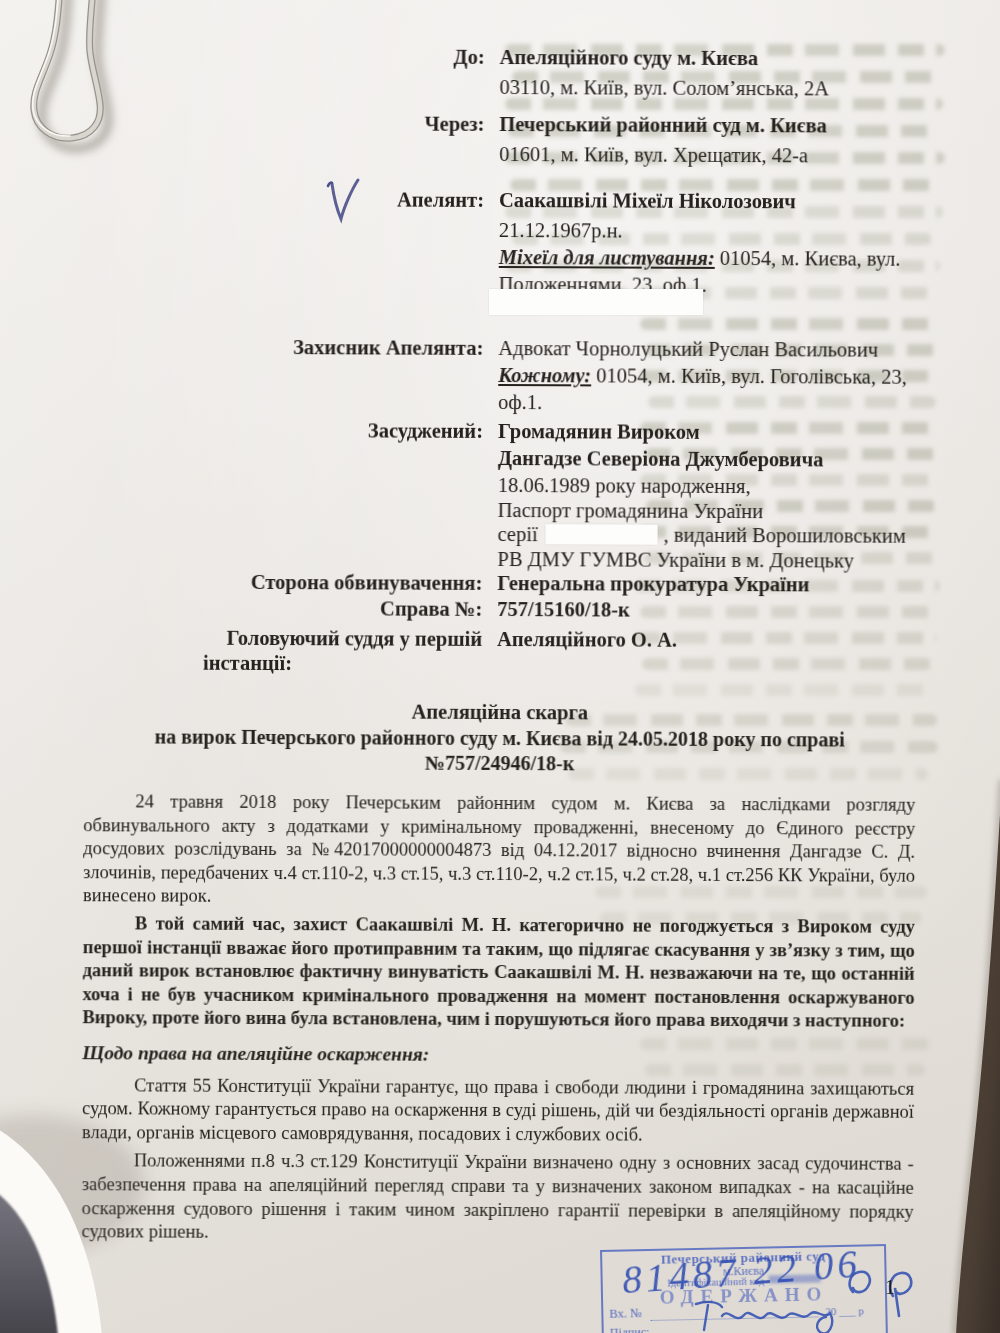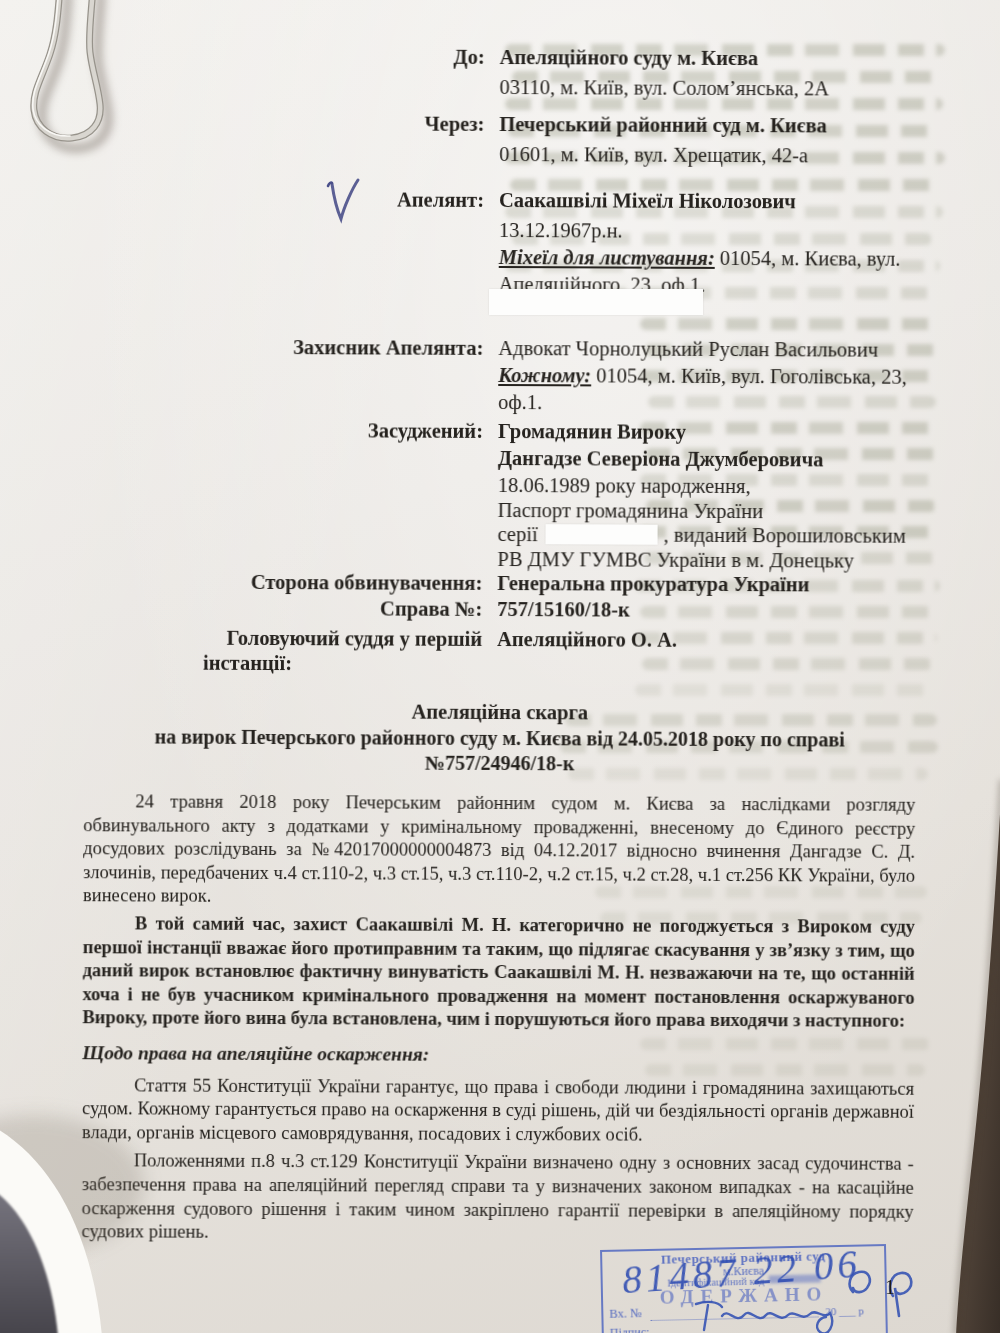--- a/index.html
+++ b/index.html
@@ -112,31 +112,31 @@
     <div class="lbl" style="top:46px">До:</div>
     <div class="val" style="top:46px">Апеляційного суду м. Києва</div>
     <div class="valr" style="top:76px">03110, м. Київ, вул. Солом’янська, 2А</div>
 
     <div class="lbl" style="top:113px">Через:</div>
     <div class="val" style="top:113px">Печерський районний суд м. Києва</div>
     <div class="valr" style="top:143px">01601, м. Київ, вул. Хрещатик, 42-а</div>
 
     <div class="lbl" style="top:189px">Апелянт:</div>
     <div class="val" style="top:189px">Саакашвілі Міхеїл Ніколозович</div>
-    <div class="valr" style="top:219px">13.12.1967р.н.</div>
+    <div class="valr" style="top:219px">21.12.1967р.н.</div>
     <div class="valr" style="top:246px"><span class="adr">Міхеїл для листування:</span><span> 01054, м. Києва, вул.</span></div>
-    <div class="valr" style="top:273px">Апеляційного, 23, оф.1.</div>
+    <div class="valr" style="top:273px">Положеннями, 23, оф.1.</div>
 
     <div class="lbl" style="top:337px">Захисник Апелянта:</div>
     <div class="valr" style="top:337px">Адвокат Чорнолуцький Руслан Васильович</div>
     <div class="valr" style="top:364px"><span class="adr">Кожному:</span><span> 01054, м. Київ, вул. Гоголівська, 23,</span></div>
     <div class="valr" style="top:391px">оф.1.</div>
 
     <div class="lbl" style="top:420px">Засуджений:</div>
-    <div class="val" style="top:420px">Громадянин Вироку</div>
+    <div class="val" style="top:420px">Громадянин Вироком</div>
     <div class="val" style="top:447px">Дангадзе Северіона Джумберовича</div>
     <div class="valr" style="top:474px">18.06.1989 року народження,</div>
     <div class="valr" style="top:499px">Паспорт громадянина України</div>
     <div class="valr" style="top:523px"><span>серії</span><span class="redact-inline"></span><span>, виданий Ворошиловським</span></div>
     <div class="valr" style="top:548px">РВ ДМУ ГУМВС України в м. Донецьку</div>
 
     <div class="lbl" style="top:572px">Сторона обвинувачення:</div>
     <div class="val" style="top:572px">Генеральна прокуратура України</div>
 
     <div class="lbl" style="top:598px">Справа №:</div>

